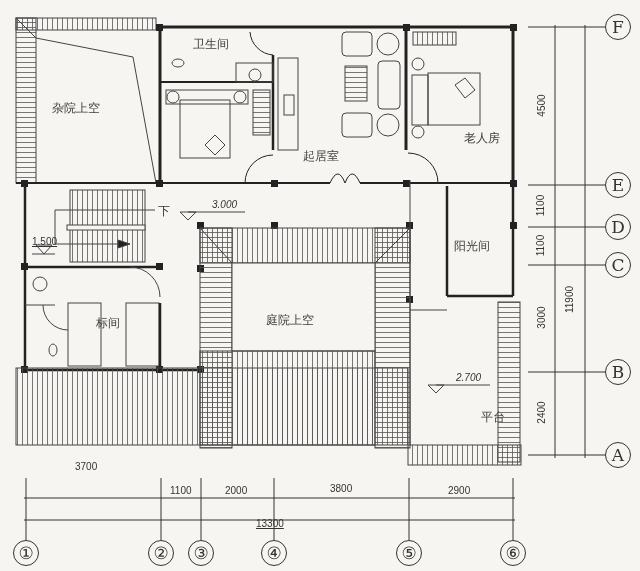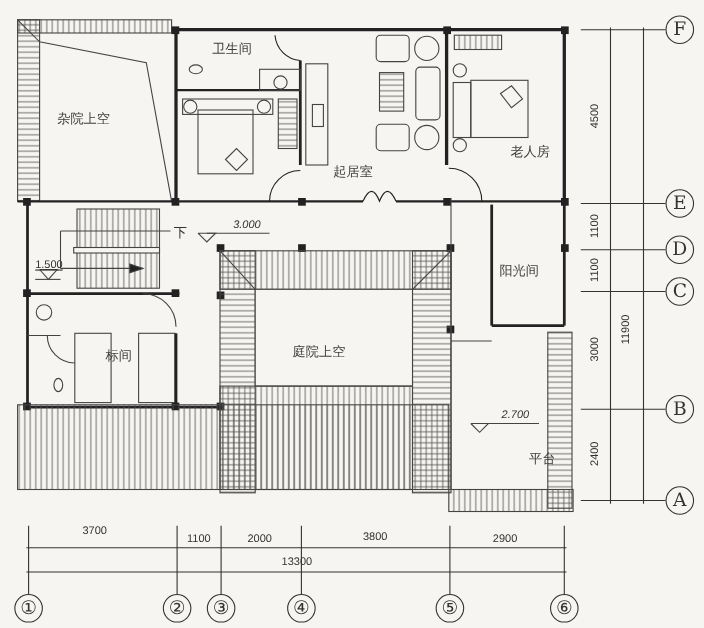--- a/index.html
+++ b/index.html
@@ -191,26 +191,26 @@
   <div class="lbl" style="left:96px;top:267px;margin-top:48px;">标间</div>
   <div class="lbl" style="left:266px;top:312px;text-align:right;">庭院上空</div>
   <div class="lbl" style="left:454px;top:238px;">阳光间</div>
   <div class="lbl" style="left:444px;top:409px;margin-left:37px;">平台</div>
 
   <div class="elev" style="left:158px;top:203px;font-size:12px;">下</div>
   <div class="elev" style="left:212px;top:199px;font-style:italic;">3.000</div>
   <div class="elev" style="left:32px;top:236px;text-decoration:underline;">1.500</div>
   <div class="elev" style="left:456px;top:372px;font-style:italic;">2.700</div>
 
-  <div class="dim" style="left:75px;top:477px;">3700</div>
+  <div class="dim" style="left:75px;top:461px;">3700</div>
   <div class="dim" style="left:170px;top:485px;">1100</div>
   <div class="dim" style="left:225px;top:485px;">2000</div>
   <div class="dim" style="left:330px;top:483px;">3800</div>
   <div class="dim" style="left:448px;top:485px;">2900</div>
-  <div class="dim" style="left:256px;top:506px;">13300</div>
+  <div class="dim" style="left:256px;top:518px;text-decoration:underline;">13300</div>
 
   <div class="dim vdim" style="left:530px;top:100px;">4500</div>
   <div class="dim vdim" style="left:530px;top:200px;">1100</div>
   <div class="dim vdim" style="left:530px;top:240px;">1100</div>
   <div class="dim vdim" style="left:530px;top:312px;">3000</div>
   <div class="dim vdim" style="left:530px;top:407px;">2400</div>
   <div class="dim vdim" style="left:556px;top:294px;">11900</div>
 
   <div class="axis" style="left:605px;top:14px;">F</div>
   <div class="axis" style="left:605px;top:172px;">E</div>

